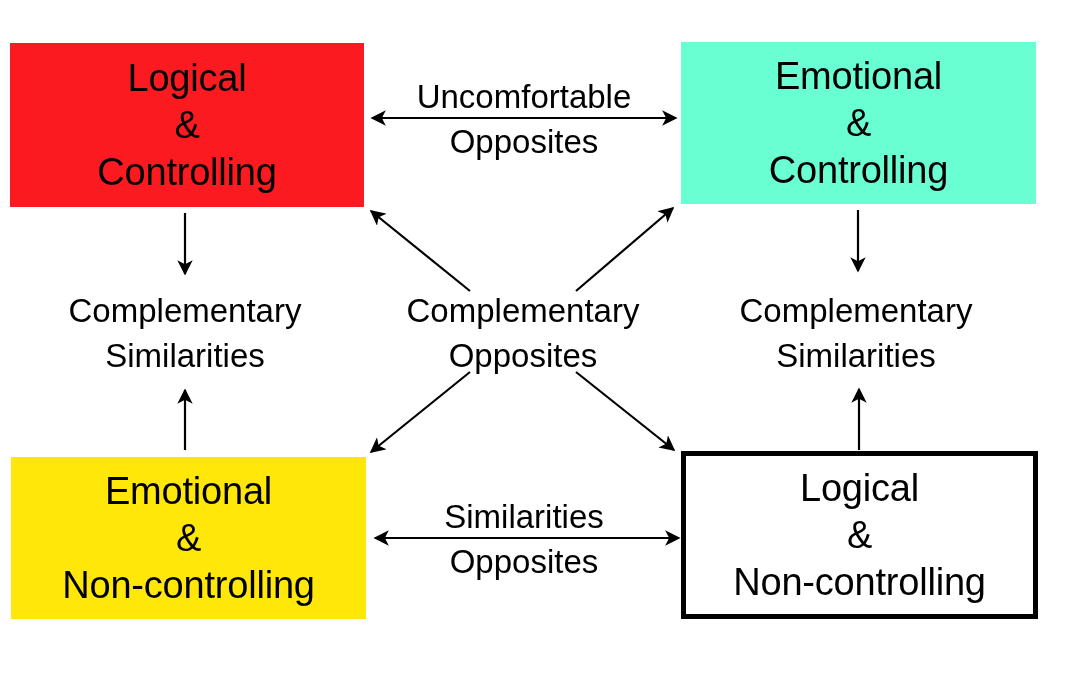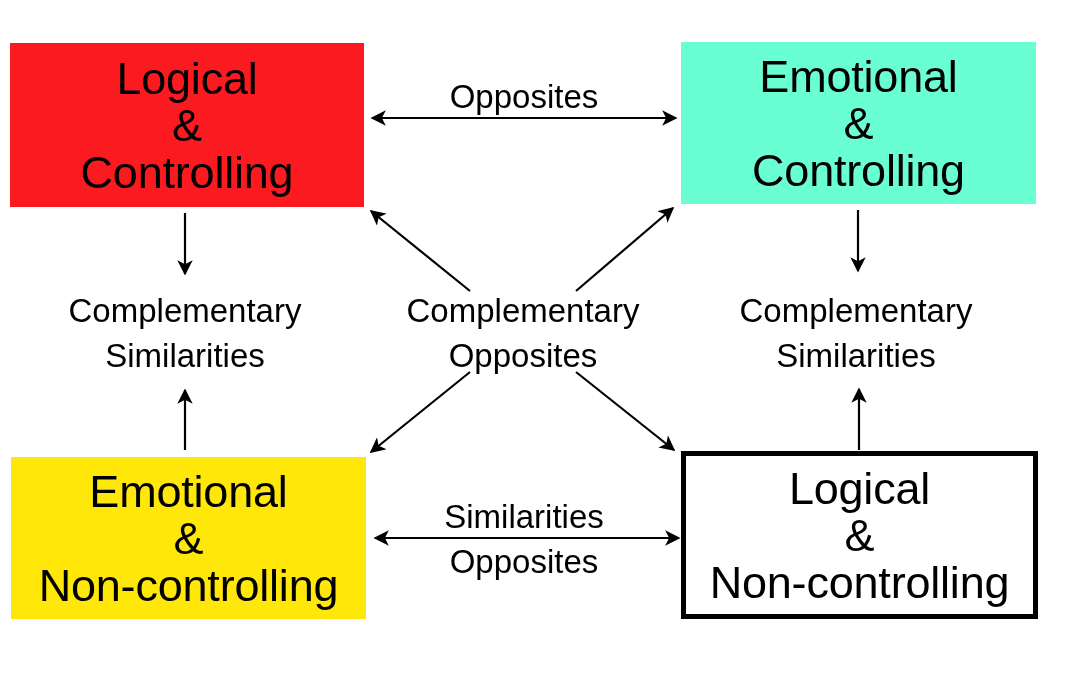--- a/index.html
+++ b/index.html
@@ -18,21 +18,21 @@
     overflow: hidden;
   }
   .box {
     position: absolute;
     display: flex;
     flex-direction: column;
     align-items: center;
     justify-content: center;
     box-sizing: border-box;
     color: #000000;
-    font-size: 45px;
+    font-size: 38px;
     line-height: 47px;
     font-weight: 400;
     letter-spacing: -0.2px;
     text-align: center;
   }
   .box .ln { display: block; white-space: nowrap; }
 
   #box-logical-controlling {
     left: 10px;  top: 43px;  width: 354px; height: 164px;
     background: #FB1A20;
@@ -136,20 +136,21 @@
     <span class="ln">Non-controlling</span>
   </div>
 
   <div class="box" id="box-logical-noncontrolling">
     <span class="ln">Logical</span>
     <span class="ln">&amp;</span>
     <span class="ln">Non-controlling</span>
   </div>
 
   <div class="edge-label" id="label-uncomfortable-opposites">
+    <span class="ln">Uncomfortable</span>
     <span class="ln">Opposites</span>
   </div>
 
   <div class="edge-label" id="label-comfortable-opposites">
     <span class="ln">Similarities</span>
     <span class="ln">Opposites</span>
   </div>
 
   <div class="edge-label" id="label-complementary-opposites">
     <span class="ln">Complementary</span>

